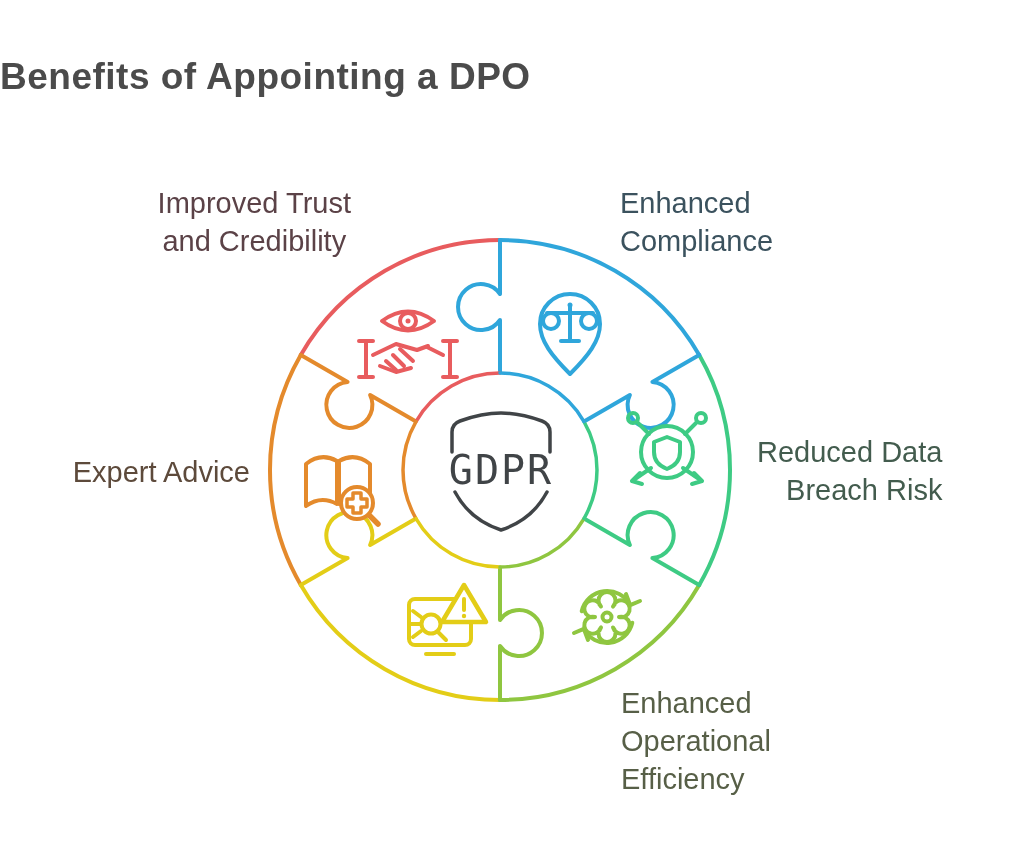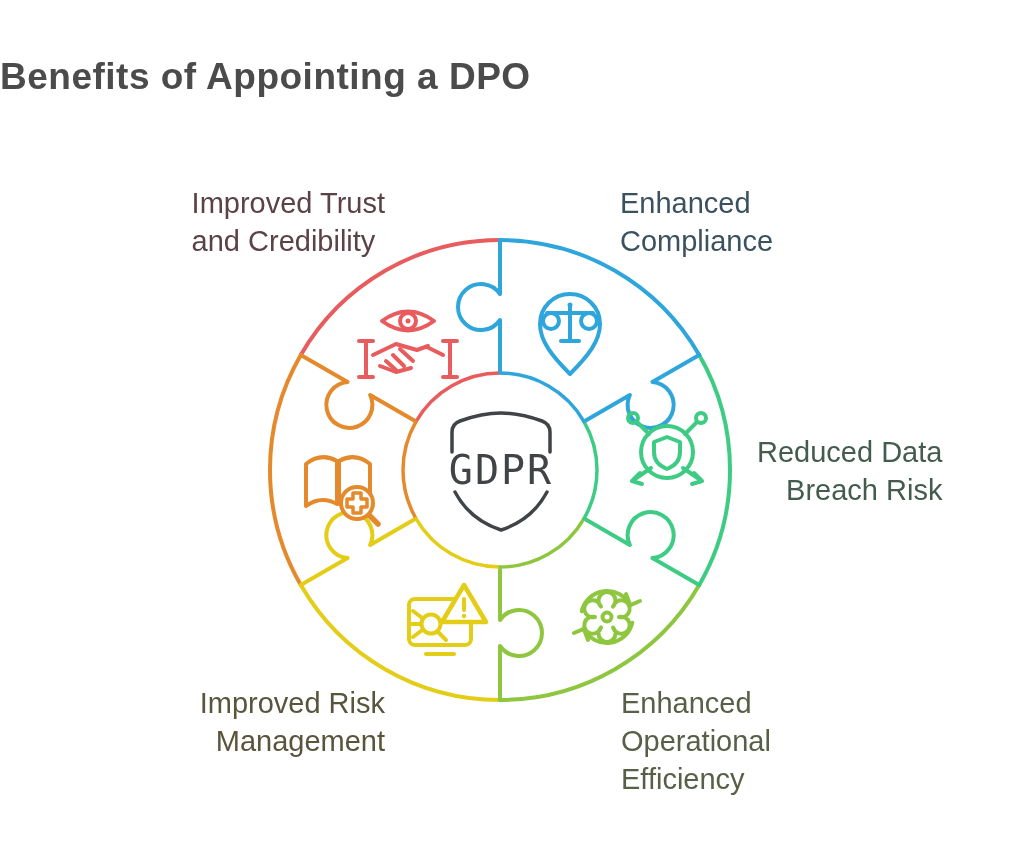--- a/index.html
+++ b/index.html
@@ -11,21 +11,21 @@
   .stage{position:absolute;inset:0;}
   .title{
     position:absolute;left:0;right:0;top:56px;
     font-size:37px;font-weight:700;color:#4b4b4b;
     letter-spacing:0.5px;
   }
   .seg-label{
     position:absolute;font-size:29px;line-height:38px;color:#444;
     white-space:pre-line;
   }
-  .lbl-trust{right:639px;top:184px;text-align:left;color:#5b4247;}
+  .lbl-trust{right:673px;top:184px;text-align:center;color:#5b4247;}
   .lbl-compliance{left:620px;top:184px;text-align:left;color:#3b525e;}
   .lbl-breach{left:757px;top:433px;text-align:right;color:#435c4e;}
   .lbl-efficiency{left:621px;top:684px;text-align:left;color:#575f47;}
   .lbl-risk{right:639px;top:684px;text-align:right;color:#59553c;}
   .lbl-advice{right:774px;top:453px;text-align:right;color:#5d4a3b;}
   svg{position:absolute;left:0;top:0;}
 </style>
 </head>
 <body>
 
@@ -134,16 +134,15 @@
 
   <div class="seg-label lbl-trust">Improved Trust
 and Credibility</div>
   <div class="seg-label lbl-compliance">Enhanced
 Compliance</div>
   <div class="seg-label lbl-breach">Reduced Data
 Breach Risk</div>
   <div class="seg-label lbl-efficiency">Enhanced
 Operational
 Efficiency</div>
-  <div class="seg-label lbl-risk">Improved Risk
-Management</div>
+  <div class="seg-label lbl-advice">Expert Advice</div>
 
 </div>
 
 </body></html>

